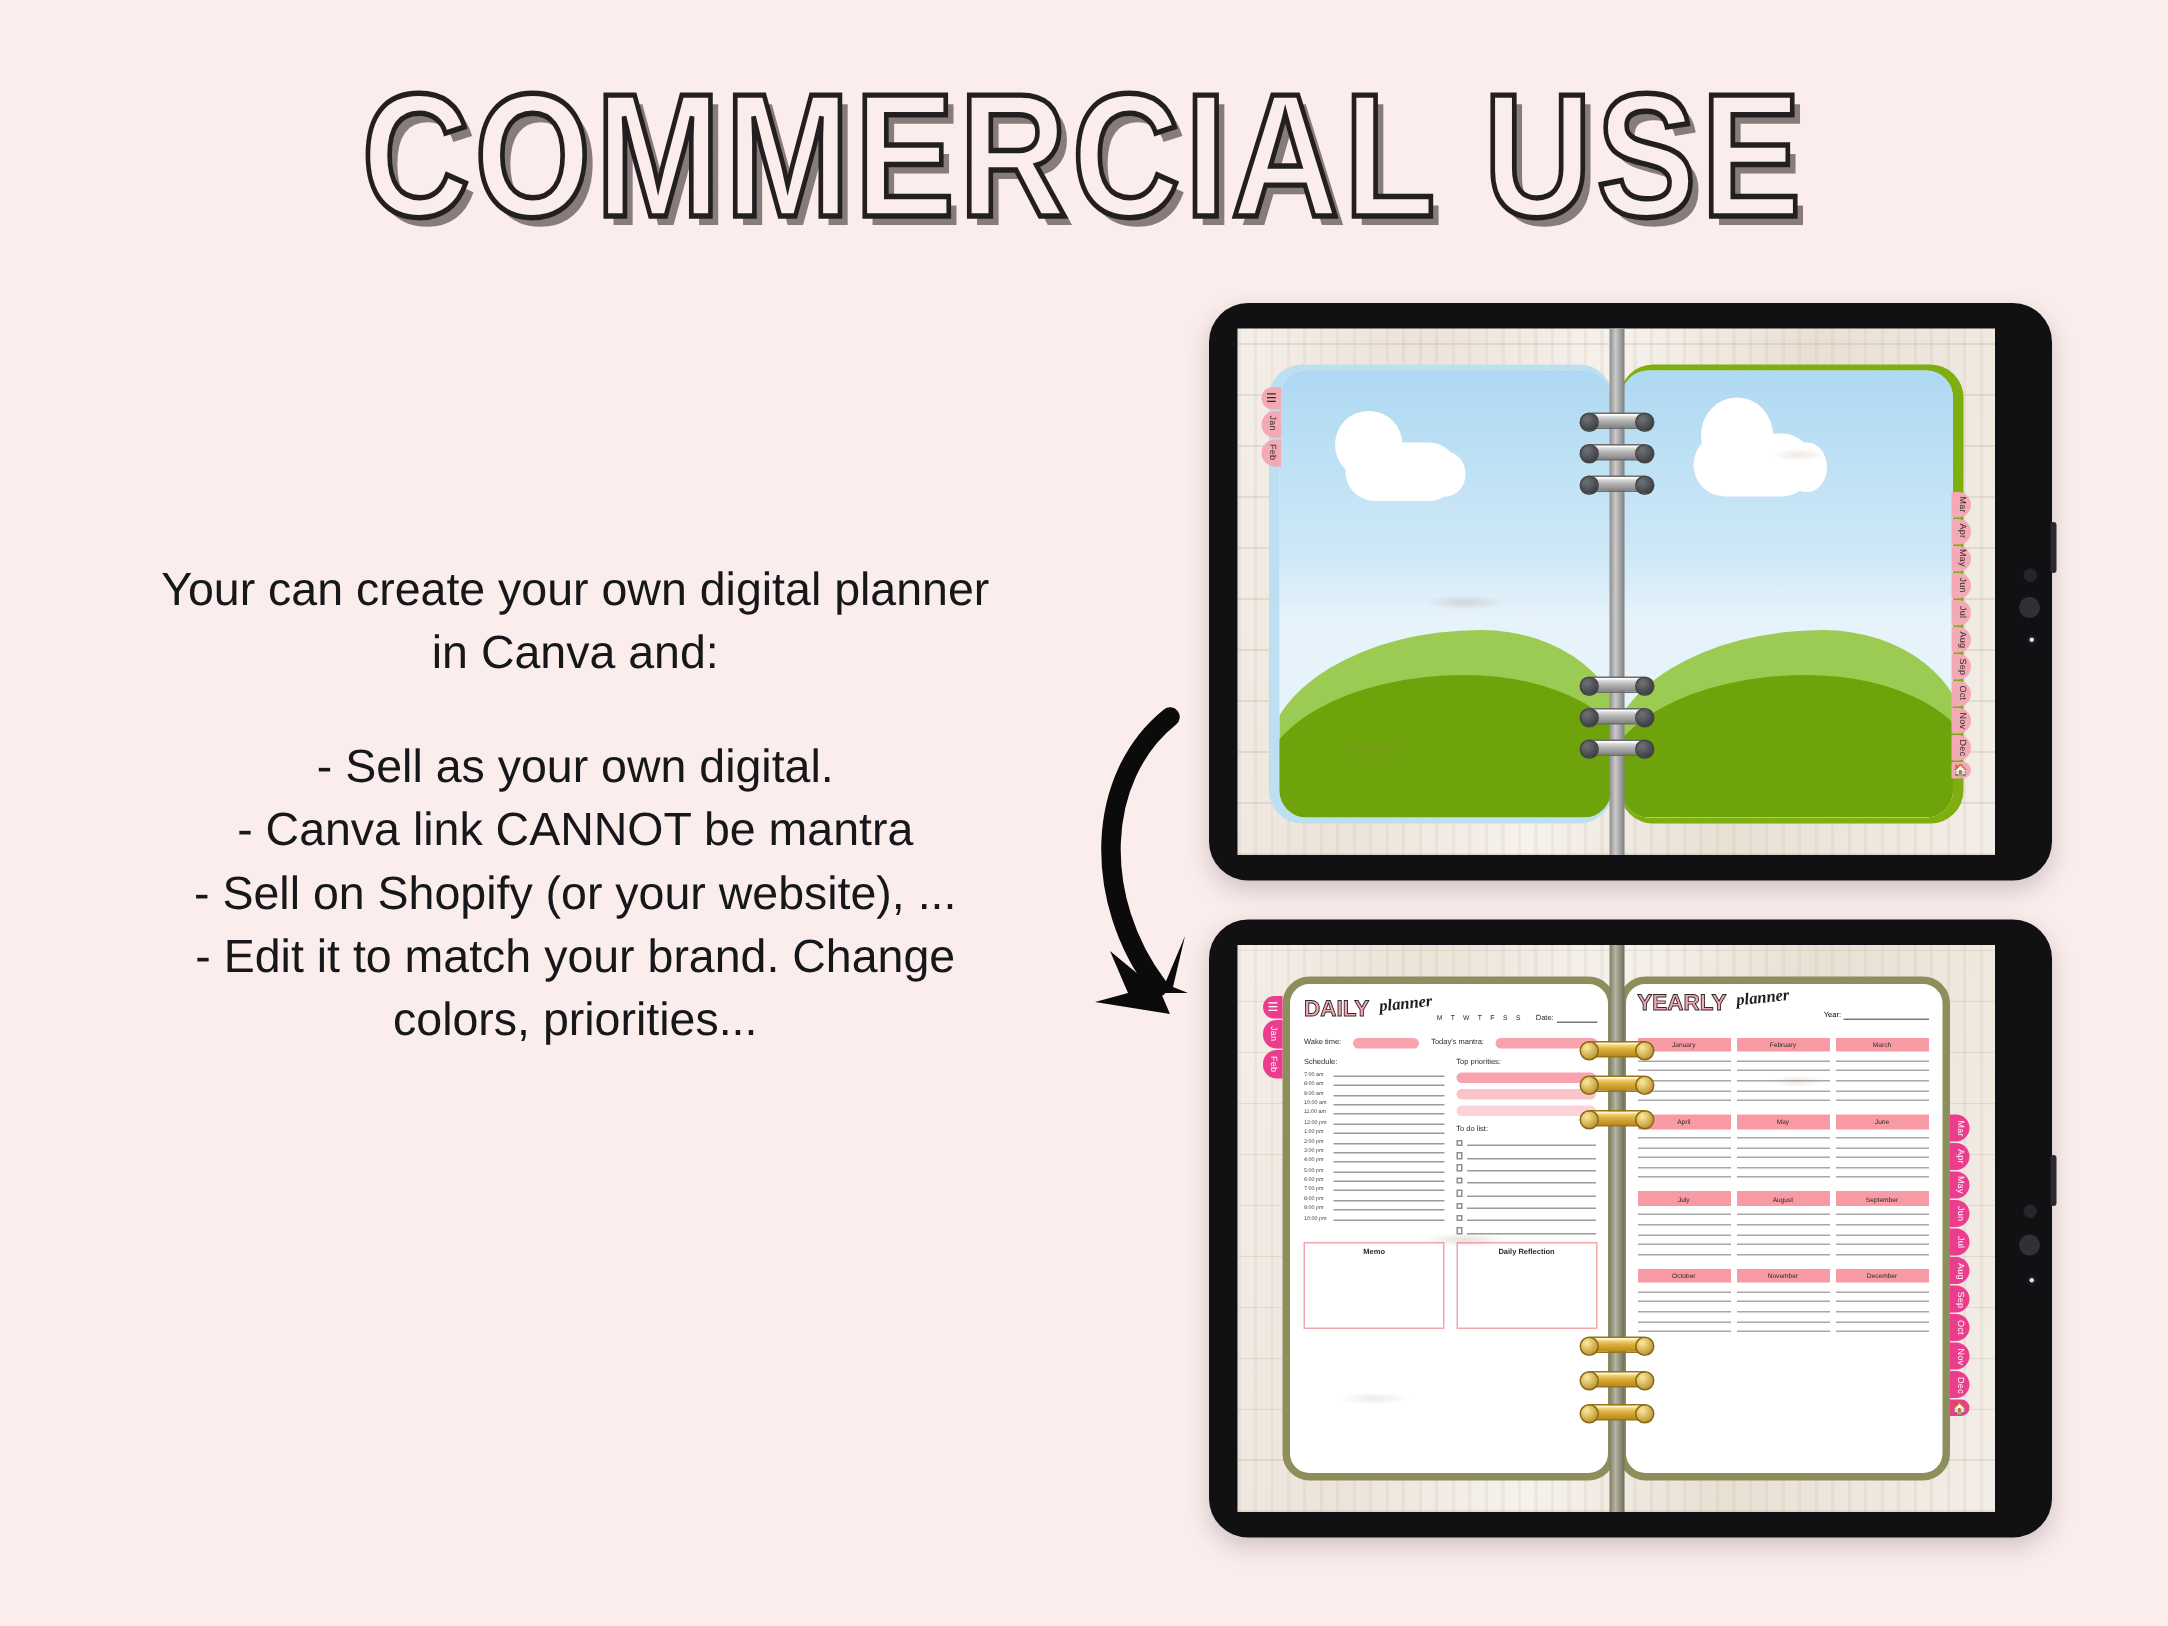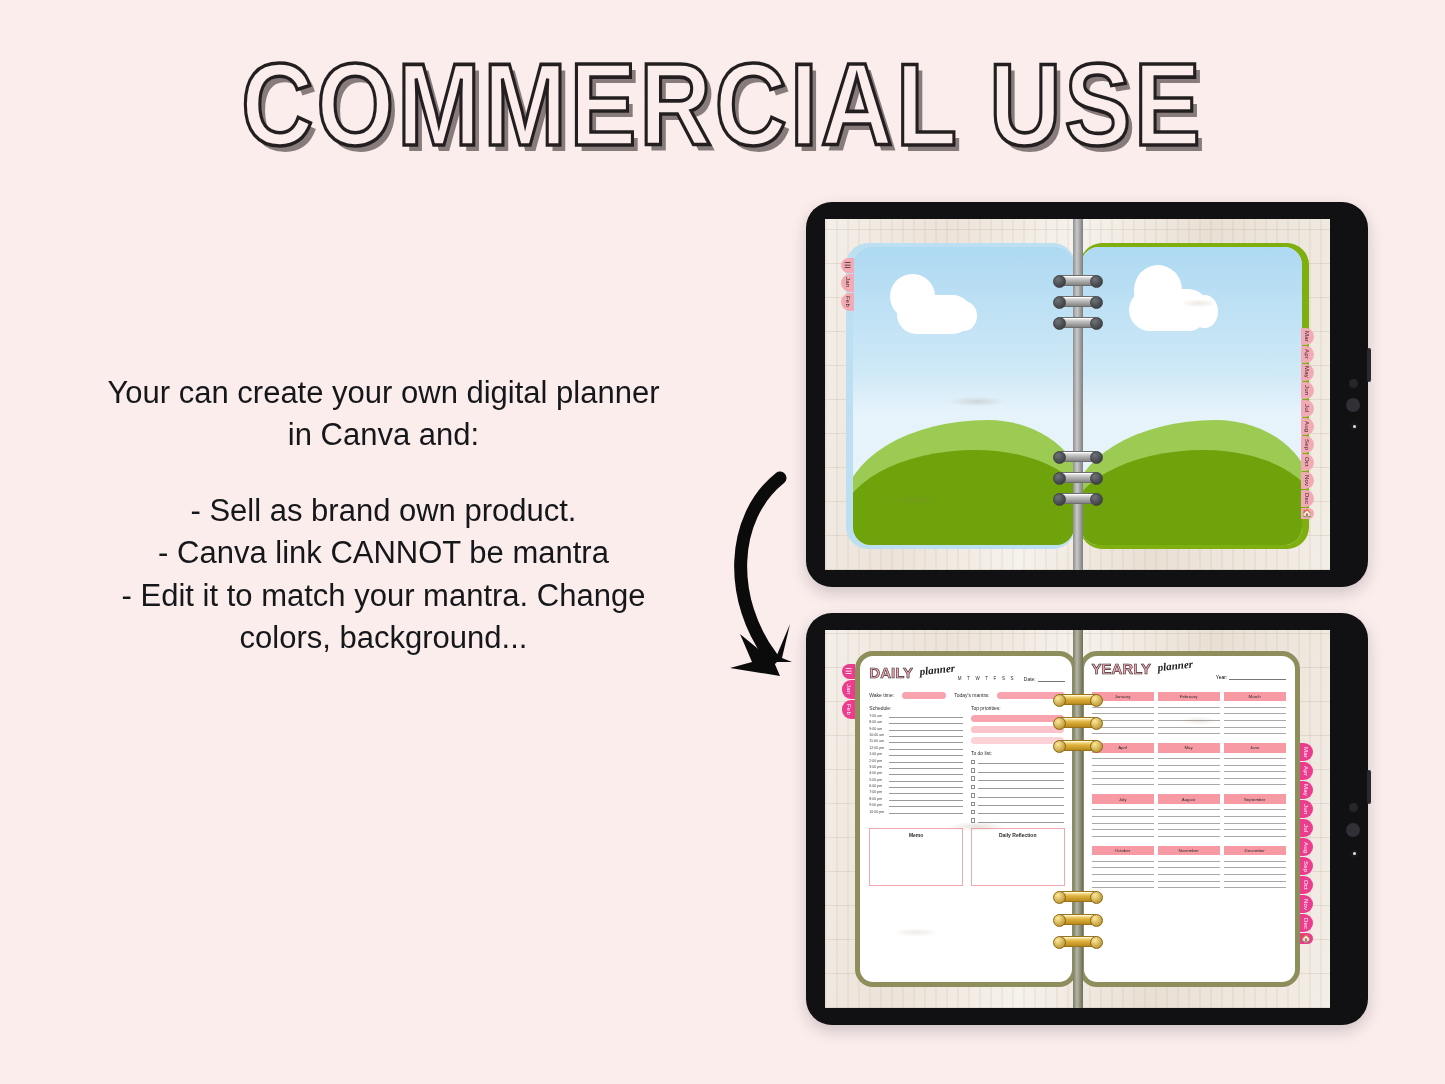--- a/index.html
+++ b/index.html
@@ -156,23 +156,24 @@
 </head>
 <body>
 
 <div class="page">
 
   <div class="title">COMMERCIAL USE</div>
 
   <div class="copy">
     <span class="lead">Your can create your own digital planner in Canva and:</span>
     <span class="gap"></span>
-    <span class="bullet">- Sell as brand own product.</span>
+    <span class="bullet">- Sell as your own digital.</span>
     <span class="bullet">- Canva link CANNOT be mantra</span>
-    <span class="bullet">- Edit it to match your mantra. Change colors, background...</span>
+    <span class="bullet">- Sell on Shopify (or your website), ...</span>
+    <span class="bullet">- Edit it to match your brand. Change colors, priorities...</span>
   </div>
 
   <svg class="arrow" viewBox="0 0 130 220">
     <path d="M58 16 C 8 56, 6 138, 50 196" stroke="#0b0b0b" stroke-width="13" fill="none" stroke-linecap="round"></path>
     <path d="M52 200 L 18 172 L 30 200 L 8 206 L 58 214 Z" fill="#0b0b0b"></path>
     <path d="M52 200 L 68 162 L 60 196 L 70 200 Z" fill="#0b0b0b"></path>
   </svg>
 
   <div class="tablet landscape">
     <div class="btn-side" style="top:38%;height:34px;"></div>

